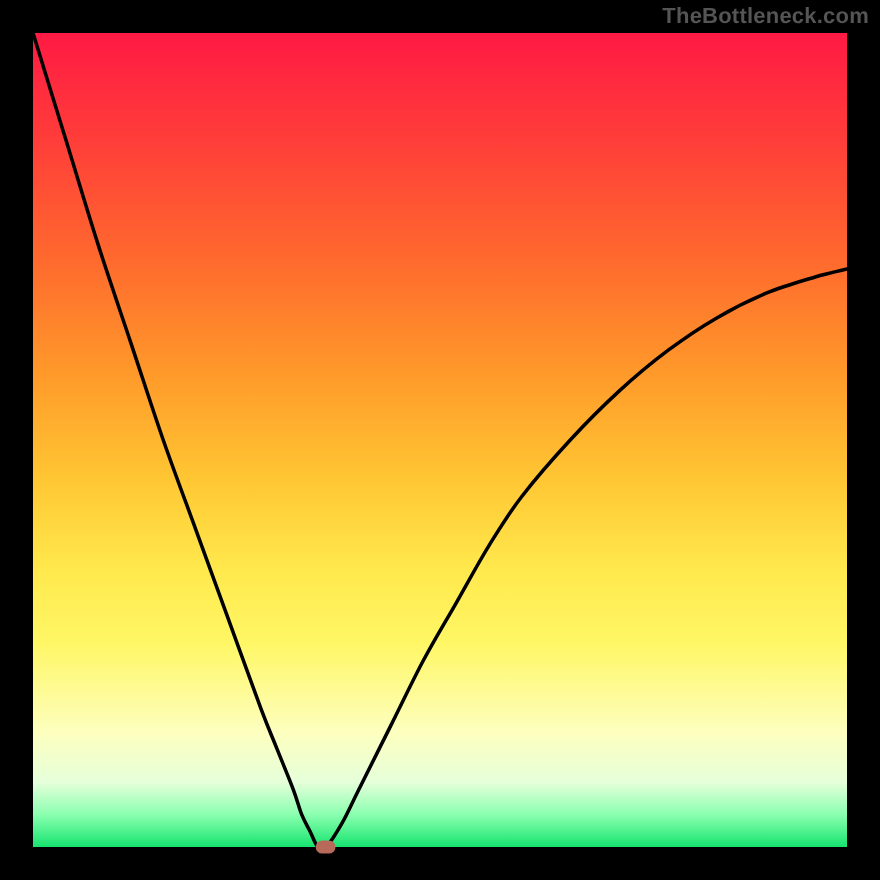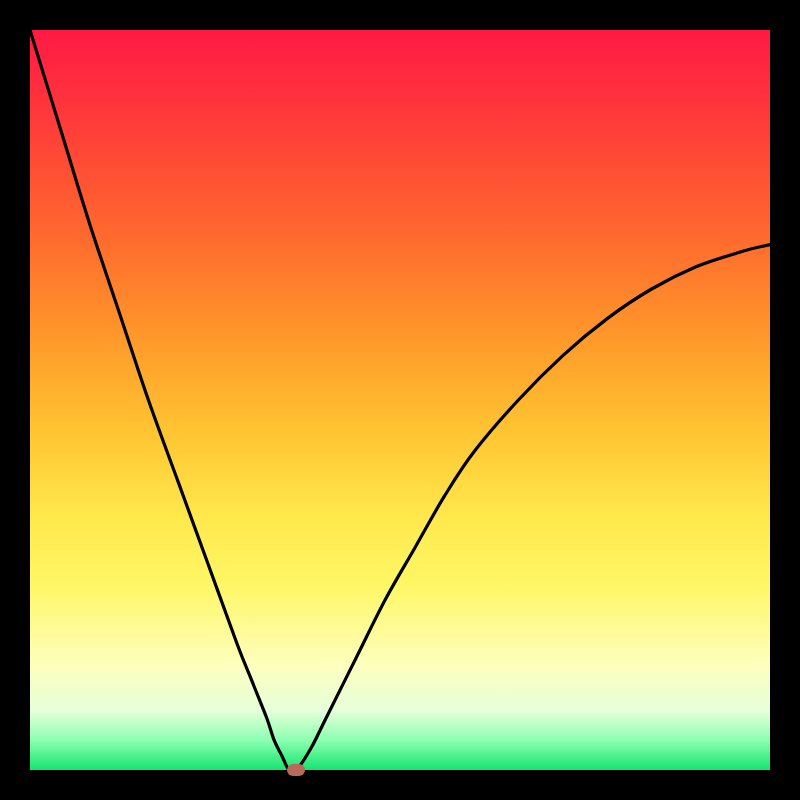--- a/index.html
+++ b/index.html
@@ -48,19 +48,20 @@
     width: 18px; height: 12px;
     border-radius: 6px;
     background: #b86a5a;
     transform: translate(-50%, -50%);
   }
 </style>
 </head>
 <body>
 
 <div class="frame">
+  <div class="watermark">TheBottleneck.com</div>
   <div class="plot">
     <svg class="curve" viewBox="0 0 740 740" preserveAspectRatio="none">
       <path id="curve-path" fill="none" stroke="#000000" stroke-width="3.2" stroke-linejoin="round" stroke-linecap="round" d="M 0.0 0.0 C 4.9 16.0 19.7 64.1 29.6 96.2 C 39.5 128.3 49.3 161.6 59.2 192.4 C 69.1 223.2 78.9 251.6 88.8 281.2 C 98.7 310.8 108.5 341.6 118.4 370.0 C 128.3 398.4 138.1 424.3 148.0 451.4 C 157.9 478.5 167.7 505.7 177.6 532.8 C 187.5 559.9 199.8 594.5 207.2 614.2 C 214.6 633.9 217.1 638.9 222.0 651.2 C 226.9 663.5 233.1 678.3 236.8 688.2 C 240.5 698.1 241.7 704.2 244.2 710.4 C 246.7 716.6 249.1 720.3 251.6 725.2 C 254.1 730.1 256.5 737.5 259.0 740.0 C 261.5 742.5 262.7 743.7 266.4 740.0 C 270.1 736.3 276.3 726.4 281.2 717.8 C 286.1 709.2 288.6 703.0 296.0 688.2 C 303.4 673.4 315.7 648.7 325.6 629.0 C 335.5 609.3 345.3 588.3 355.2 569.8 C 365.1 551.3 374.9 535.3 384.8 518.0 C 394.7 500.7 404.5 482.2 414.4 466.2 C 424.3 450.2 431.7 437.8 444.0 421.8 C 456.3 405.8 473.6 386.0 488.4 370.0 C 503.2 354.0 518.0 339.2 532.8 325.6 C 547.6 312.0 562.4 299.7 577.2 288.6 C 592.0 277.5 606.8 267.6 621.6 259.0 C 636.4 250.4 651.2 243.0 666.0 236.8 C 680.8 230.6 698.1 225.7 710.4 222.0 C 722.7 218.3 735.1 215.8 740.0 214.6"></path>
     </svg>
     <div class="marker" id="marker" style="left: 266.4px; top: 740px; background: rgb(184, 106, 90);"></div>
   </div>
 </div>
 
 </body></html>

